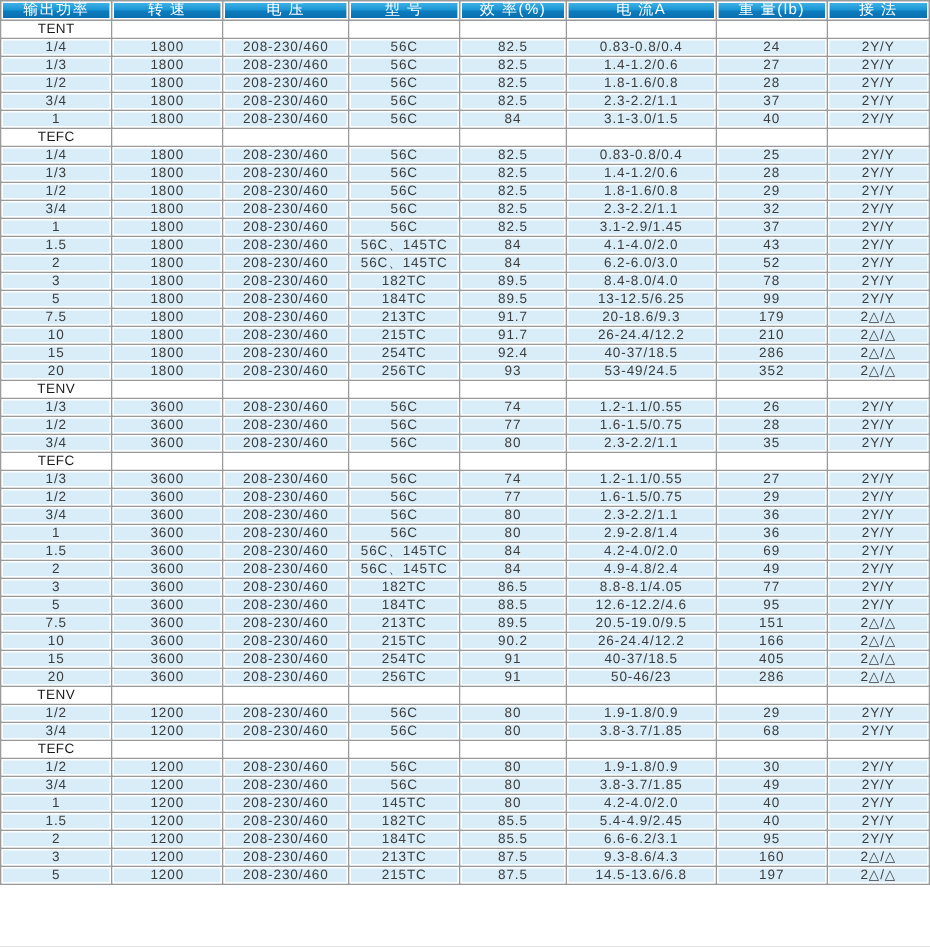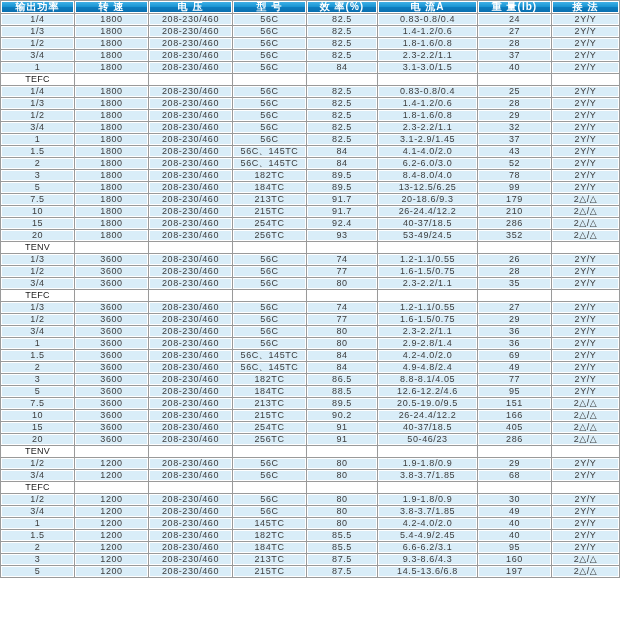--- a/index.html
+++ b/index.html
@@ -25,21 +25,21 @@
     padding: 0;
     text-align: center;
     vertical-align: middle;
     white-space: nowrap;
     overflow: visible;
     line-height: 1;
   }
   table.spec th {
     height: 11px;
     font-size: 10px;
-    font-weight: bold;
+    font-weight: normal;
     color: #ffffff;
     letter-spacing: 1px;
     background: linear-gradient(180deg, #3fb0e6 0%, #1b96d4 45%, #0d7cbe 55%, #0a70b0 100%);
   }
   table.spec td {
     height: 9.8px;
     font-size: 9px;
     letter-spacing: 0.6px;
     color: #3c3c3c;
     background: #d9edf8;
@@ -70,20 +70,30 @@
         <th>转 速</th>
         <th>电 压</th>
         <th>型 号</th>
         <th>效 率(%)</th>
         <th>电 流A</th>
         <th>重 量(lb)</th>
         <th>接 法</th>
       </tr>
   </thead>
   <tbody id="table-body">
+      <tr class="section-row">
+        <td>TENT</td>
+        <td></td>
+        <td></td>
+        <td></td>
+        <td></td>
+        <td></td>
+        <td></td>
+        <td></td>
+      </tr>
       <tr>
         <td>1/4</td>
         <td>1800</td>
         <td>208-230/460</td>
         <td>56C</td>
         <td>82.5</td>
         <td>0.83-0.8/0.4</td>
         <td>24</td>
         <td>2Y/Y</td>
       </tr>

